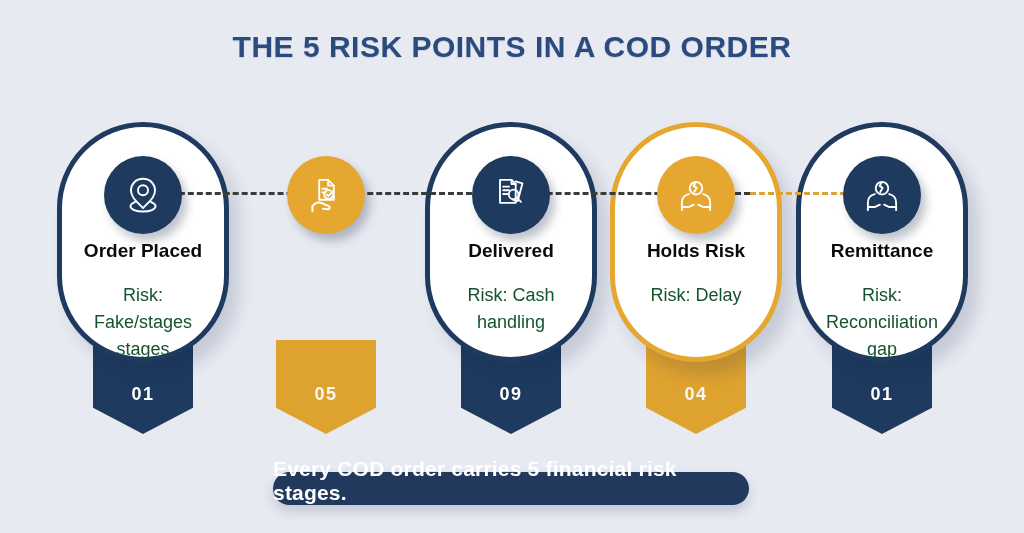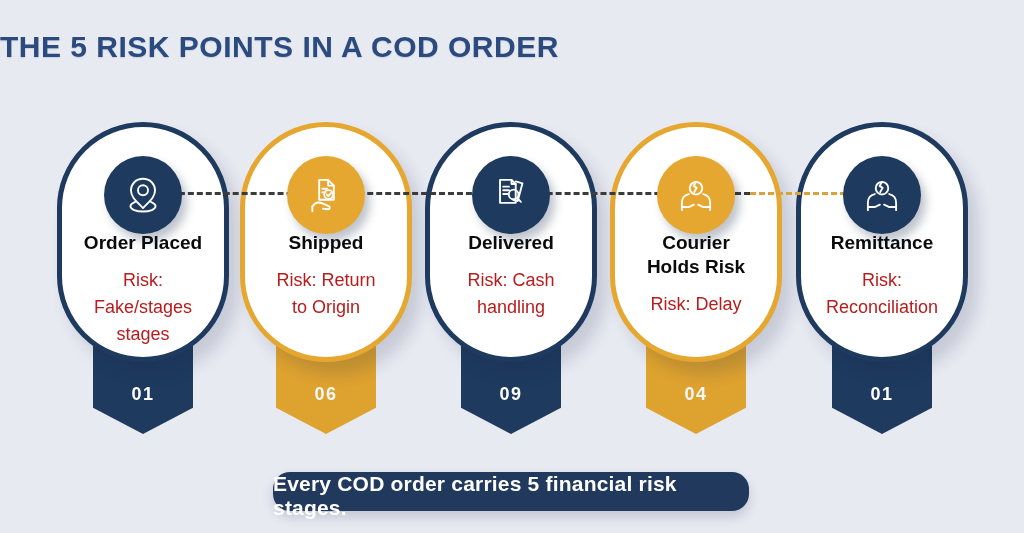--- a/index.html
+++ b/index.html
@@ -10,21 +10,21 @@
   .canvas{
     position:relative;
     width:1024px;height:533px;
     margin:0 auto;
     overflow:hidden;
     background:var(--background,#e8eaf2);
   }
   
   .page-title{
     position:absolute;top:30px;left:0;width:100%;
-    text-align:left;
+    text-align:center;
     font-size:30px;font-weight:800;letter-spacing:.5px;
     color:var(--title-navy,#2b4a7d);
     text-shadow:0 1px 1px rgba(30,58,94,.15);
   }
   
   .dash{position:absolute;top:192px;height:0;border-top:3px dashed var(--dash-dark,#3b3b3b);z-index:3;}
   .dash-dark{left:143px;width:607px;}
   .dash-yellow{left:750px;width:132px;border-top-color:var(--dash-yellow,#d9a33a);}
   
   .cards{position:absolute;inset:0;}
@@ -44,44 +44,44 @@
   .theme-yellow .pill{border-color:var(--yellow,#e5a730);}
   .icon-circle{
     position:absolute;top:34px;left:47px;width:78px;height:78px;
     border-radius:50%;background:var(--navy,#1e3a5e);
     display:flex;align-items:center;justify-content:center;
     box-shadow:5px 7px 10px rgba(20,40,70,.28);
     z-index:5;
   }
   .theme-yellow .icon-circle{background:var(--yellow,#e5a730);}
   .pill-content{
-    position:absolute;top:104px;left:0;width:100%;
+    position:absolute;top:112px;left:0;width:100%;
     text-align:center;z-index:4;
   }
   .stage-title{font-size:19px;line-height:24px;font-weight:700;color:#0b0b0b;}
   .stage-title span{display:block;}
-  .stage-risk{margin-top:12px;font-size:18px;line-height:27px;font-weight:400;color:#b91c1c;}
+  .stage-risk{margin-top:19px;font-size:18px;line-height:27px;font-weight:400;color:#14532d;}
   .stage-risk span{display:block;}
   
   .ribbon{
     position:absolute;top:218px;left:36px;width:100px;height:94px;
     background:var(--navy,#1e3a5e);
     clip-path:polygon(0 0,100% 0,100% 72%,50% 100%,0 72%);
     z-index:1;text-align:center;
   }
   .theme-yellow .ribbon{background:var(--yellow,#e5a730);filter:brightness(.97);}
   .ribbon .num{
     display:inline-block;margin-top:44px;
     font-size:18px;font-weight:700;letter-spacing:1.5px;color:#ffffff;
   }
   
   .footer{
-    position:absolute;left:273px;top:472px;width:476px;height:39px;
+    position:absolute;left:273px;top:472px;width:476px;height:33px;
     background:var(--footer-navy,#21395c);border-radius:17px;
-    display:flex;align-items:flex-start;justify-content:center;
+    display:flex;align-items:flex-end;justify-content:center;
     box-shadow:0 6px 12px rgba(20,40,70,.18);
     z-index:6;
   }
   .footer span{color:#ffffff;font-size:21px;font-weight:700;letter-spacing:.2px;}
   
   .icon-circle svg{width:46px;height:46px;}
 </style>
 </head>
 <body>
 
@@ -111,32 +111,21 @@
     <div class="icon-circle">
           <svg viewBox="0 0 44 44" fill="none" stroke="#ffffff" stroke-width="1.8" stroke-linecap="round" stroke-linejoin="round" xmlns="http://www.w3.org/2000/svg">
     <path d="M22 6.5c-6.9 0-11.5 5-11.5 11.3 0 6.4 5.6 10.4 11.5 16.7 5.9-6.3 11.5-10.3 11.5-16.7C33.5 11.5 28.9 6.5 22 6.5Z"></path>
     <circle cx="22" cy="17.5" r="4.8"></circle>
     <path d="M14.5 28.5c-2.8 1.2-4.5 2.8-4.5 4.3 0 2.9 5.4 5 12 5s12-2.1 12-5c0-1.5-1.7-3.1-4.5-4.3"></path>
   </svg>
         </div>
   </div>
       <div class="card theme-yellow">
     <div class="ribbon">
-      <span class="num">06</span>
-    </div>
-    <div class="pill">
-      <div class="pill-content">
-        <div class="stage-title">
-              <span>Shipped</span>
-            </div>
-        <div class="stage-risk">
-              <span>Risk: Return</span>
-              <span>to Origin</span>
-            </div>
-      </div>
+      <span class="num">05</span>
     </div>
     <div class="icon-circle">
           <svg viewBox="0 0 44 44" fill="none" stroke="#ffffff" stroke-width="1.8" stroke-linecap="round" stroke-linejoin="round" xmlns="http://www.w3.org/2000/svg">
     <path d="M15.5 7.5h8.5l5.5 5.5v13.5h-14z"></path>
     <path d="M24 7.5v5.5h5.5"></path>
     <line x1="18.5" y1="16" x2="23" y2="16"></line>
     <line x1="18.5" y1="19.5" x2="21.5" y2="19.5"></line>
     <circle cx="24.5" cy="21.5" r="4.2"></circle>
     <path d="M22.8 21.6l1.4 1.5 2.6-3"></path>
     <path d="M9 33c2.5-4 6-4.6 9.5-3l6 2.6c1.9.8 1.2 3.3-.9 3l-4.6-.6"></path>
@@ -172,21 +161,20 @@
   </svg>
         </div>
   </div>
       <div class="card theme-yellow">
     <div class="ribbon">
       <span class="num">04</span>
     </div>
     <div class="pill">
       <div class="pill-content">
         <div class="stage-title">
-              <span>Courier</span>
               <span>Holds Risk</span>
             </div>
         <div class="stage-risk">
               <span>Risk: Delay</span>
             </div>
       </div>
     </div>
     <div class="icon-circle">
           <svg viewBox="0 0 44 44" fill="none" stroke="#ffffff" stroke-width="1.8" stroke-linecap="round" stroke-linejoin="round" xmlns="http://www.w3.org/2000/svg">
     <circle cx="22" cy="15.5" r="6"></circle>
@@ -203,20 +191,21 @@
       <span class="num">01</span>
     </div>
     <div class="pill">
       <div class="pill-content">
         <div class="stage-title">
               <span>Remittance</span>
             </div>
         <div class="stage-risk">
               <span>Risk:</span>
               <span>Reconciliation</span>
+              <span>gap</span>
             </div>
       </div>
     </div>
     <div class="icon-circle">
           <svg viewBox="0 0 44 44" fill="none" stroke="#ffffff" stroke-width="1.8" stroke-linecap="round" stroke-linejoin="round" xmlns="http://www.w3.org/2000/svg">
     <circle cx="22" cy="15.5" r="6"></circle>
     <path d="M22 9.5l-2.3 3.8 2.9 1.9-2.3 3.9"></path>
     <path d="M8.5 36.5v-7.2c0-4.3 2.6-7.3 6.6-8.2"></path>
     <path d="M8.5 33.5h6.5l5-2.2"></path>
     <path d="M35.5 36.5v-7.2c0-4.3-2.6-7.3-6.6-8.2"></path>

